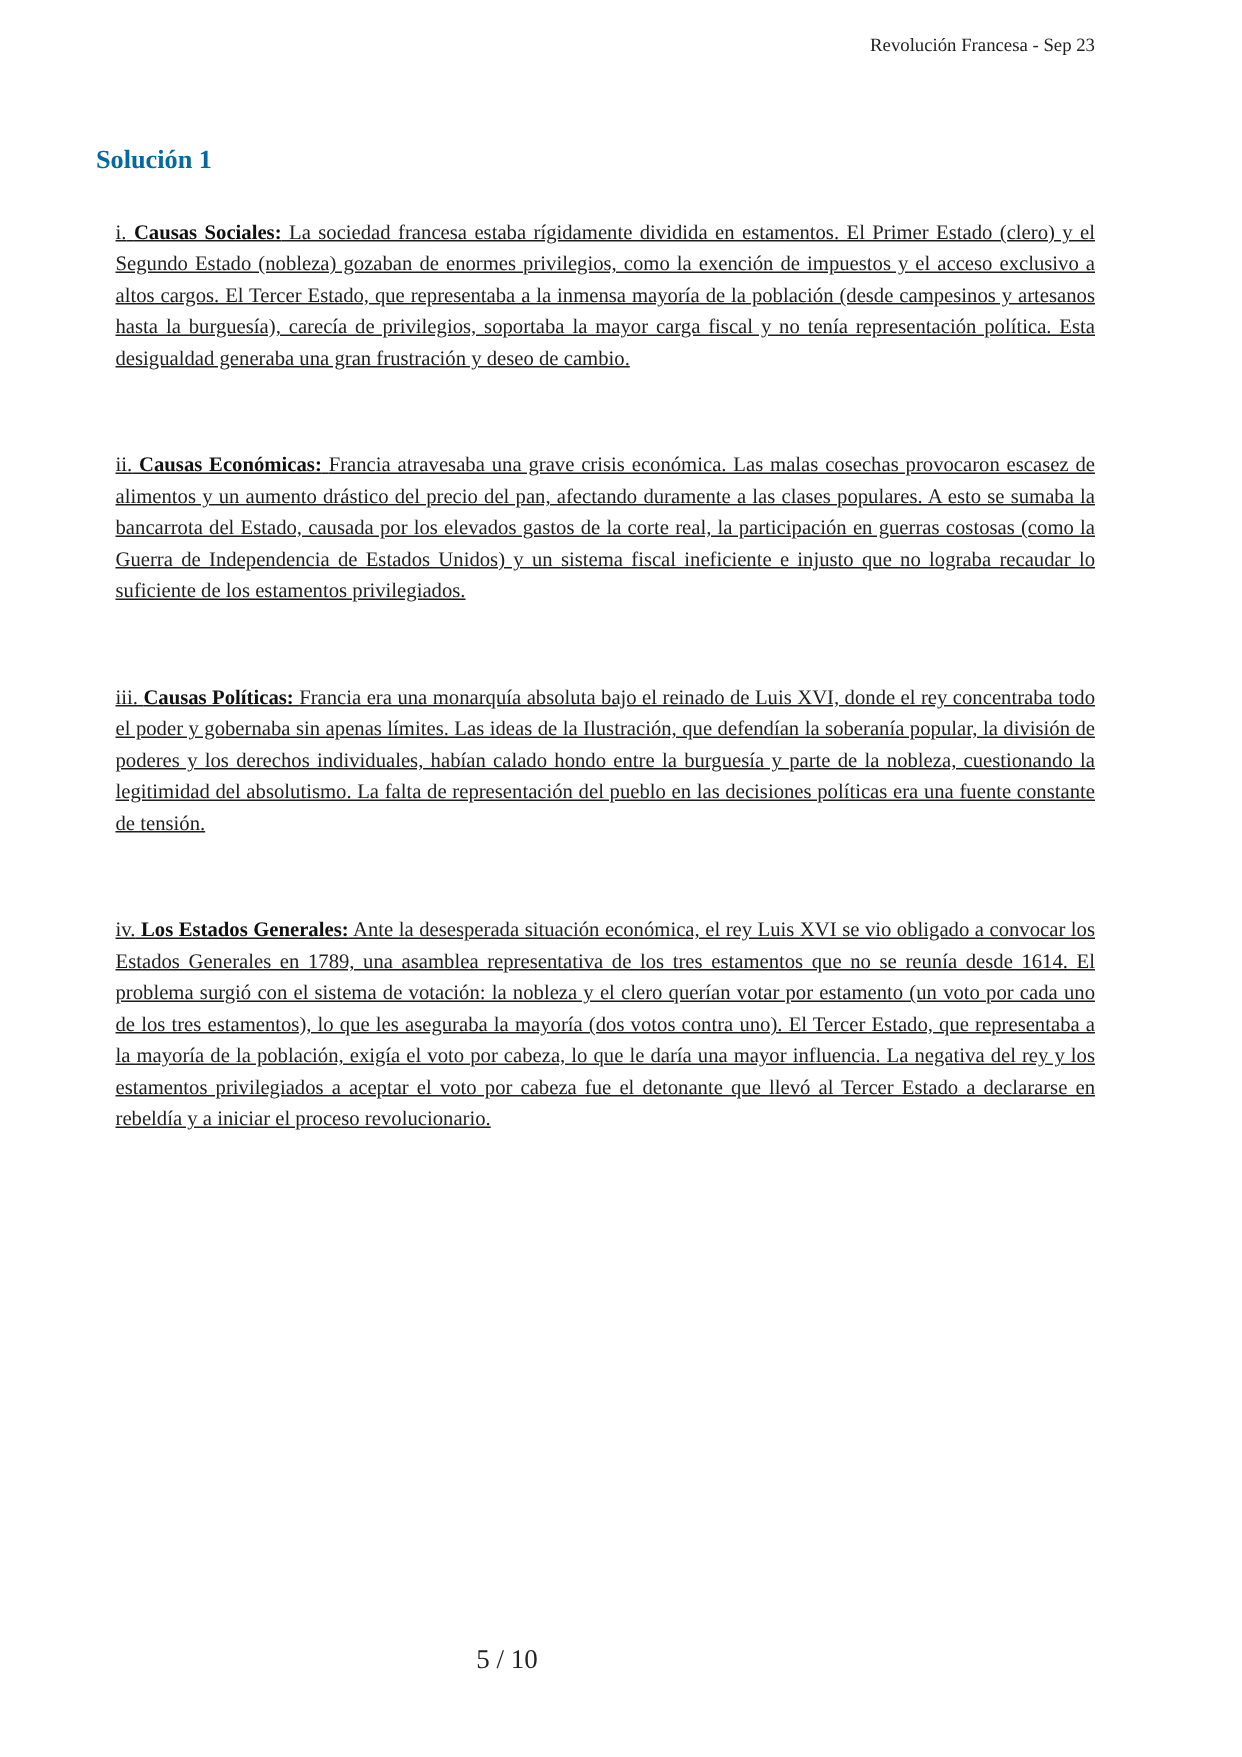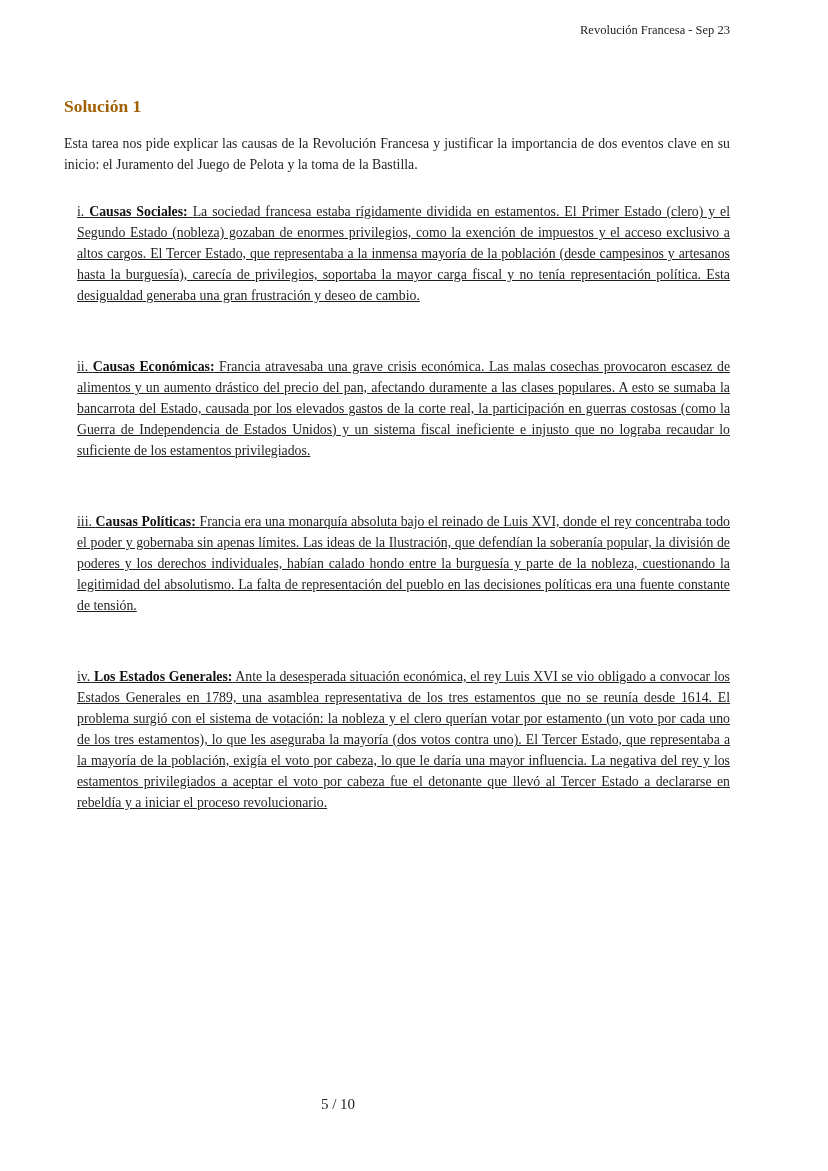--- a/index.html
+++ b/index.html
@@ -22,21 +22,21 @@
     text-align: right;
     font-size: 12.5px;
     line-height: 16px;
     color: #222222;
   }
   h1.title {
     font-size: 17.5px;
     line-height: 24px;
     font-weight: bold;
     margin: 56px 0 0 0;
-    color: #a16207;
+    color: #0369a1;
   }
   .para {
     font-size: 13.8px;
     line-height: 21px;
     text-align: justify;
     margin: 15px 0 0 0;
   }
   .para + .para { margin-top: 8px; }
   .rlist {
     list-style: none;
@@ -52,37 +52,36 @@
   }
   .rlist li:last-child { margin-bottom: 0; margin-top: 24px; }
   .rlist.single { margin-top: 28px; }
   .part-b { margin-top: 18px; }
   .footer {
     position: absolute;
     top: 1096px;
     left: 0;
     width: 676px;
     text-align: center;
-    font-size: 15px;
+    font-size: 18px;
     color: #222222;
   }
   b { color: #111111; }
 </style>
 </head>
 <body>
 
 <div class="page">
 
   <div class="header">
     <span>Revolución Francesa - Sep 23</span>
   </div>
 
   <h1 class="title">Solución 1</h1>
 
-  <p class="para">Esta tarea nos pide explicar las causas de la Revolución Francesa y justificar la importancia de dos eventos clave en su inicio: el Juramento del Juego de Pelota y la toma de la Bastilla.</p>
 
 
   <ol class="rlist">
     <li><span>i.</span> <b>Causas Sociales:</b> <span>La sociedad francesa estaba rígidamente dividida en estamentos. El Primer Estado (clero) y el Segundo Estado (nobleza) gozaban de enormes privilegios, como la exención de impuestos y el acceso exclusivo a altos cargos. El Tercer Estado, que representaba a la inmensa mayoría de la población (desde campesinos y artesanos hasta la burguesía), carecía de privilegios, soportaba la mayor carga fiscal y no tenía representación política. Esta desigualdad generaba una gran frustración y deseo de cambio.</span></li>
     <li><span>ii.</span> <b>Causas Económicas:</b> <span>Francia atravesaba una grave crisis económica. Las malas cosechas provocaron escasez de alimentos y un aumento drástico del precio del pan, afectando duramente a las clases populares. A esto se sumaba la bancarrota del Estado, causada por los elevados gastos de la corte real, la participación en guerras costosas (como la Guerra de Independencia de Estados Unidos) y un sistema fiscal ineficiente e injusto que no lograba recaudar lo suficiente de los estamentos privilegiados.</span></li>
     <li><span>iii.</span> <b>Causas Políticas:</b> <span>Francia era una monarquía absoluta bajo el reinado de Luis XVI, donde el rey concentraba todo el poder y gobernaba sin apenas límites. Las ideas de la Ilustración, que defendían la soberanía popular, la división de poderes y los derechos individuales, habían calado hondo entre la burguesía y parte de la nobleza, cuestionando la legitimidad del absolutismo. La falta de representación del pueblo en las decisiones políticas era una fuente constante de tensión.</span></li>
     <li><span>iv.</span> <b>Los Estados Generales:</b> <span>Ante la desesperada situación económica, el rey Luis XVI se vio obligado a convocar los Estados Generales en 1789, una asamblea representativa de los tres estamentos que no se reunía desde 1614. El problema surgió con el sistema de votación: la nobleza y el clero querían votar por estamento (un voto por cada uno de los tres estamentos), lo que les aseguraba la mayoría (dos votos contra uno). El Tercer Estado, que representaba a la mayoría de la población, exigía el voto por cabeza, lo que le daría una mayor influencia. La negativa del rey y los estamentos privilegiados a aceptar el voto por cabeza fue el detonante que llevó al Tercer Estado a declararse en rebeldía y a iniciar el proceso revolucionario.</span></li>
   </ol>
 
 

